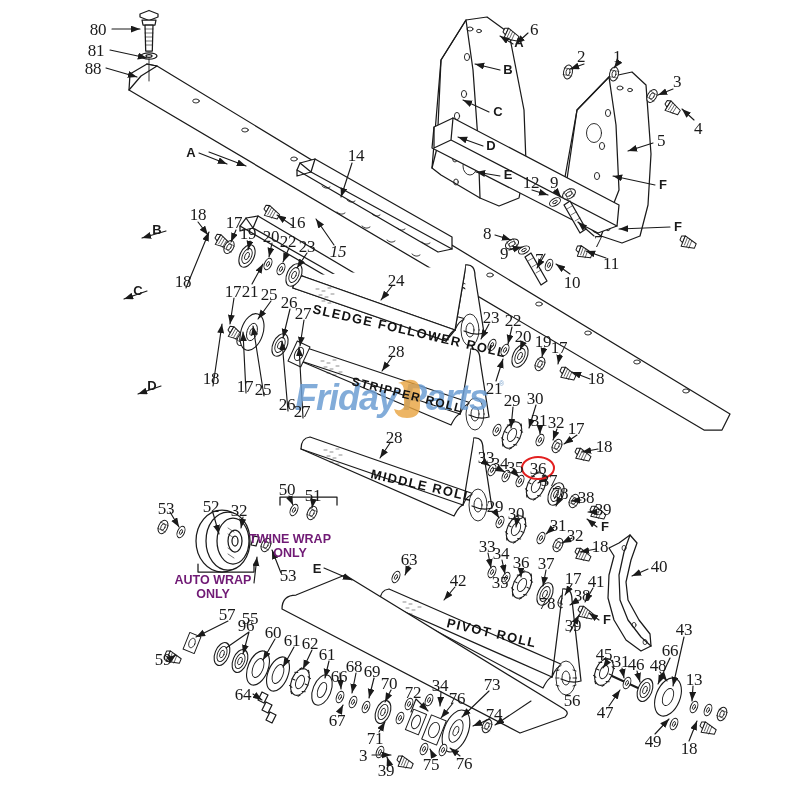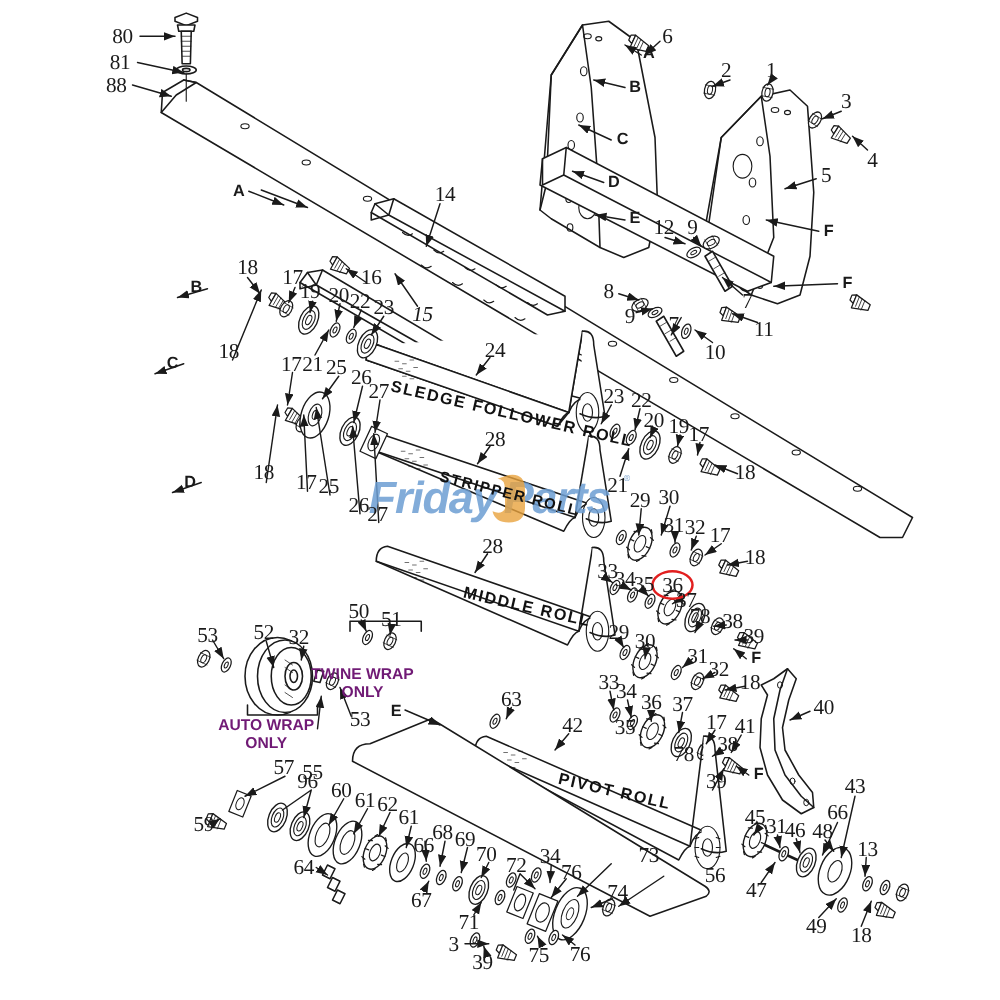--- a/index.html
+++ b/index.html
@@ -748,21 +748,21 @@
       <div class="num" style="left: 243px; top: 694px;">64</div>
       <div class="num" style="left: 339px; top: 676px; text-align: center;">66</div>
       <div class="num" style="left: 354px; top: 666px;">68</div>
       <div class="num" style="left: 372px; top: 671px;">69</div>
       <div class="num" style="left: 337px; top: 720px;">67</div>
       <div class="num" style="left: 389px; top: 683px;">70</div>
       <div class="num" style="left: 375px; top: 738px;">71</div>
       <div class="num" style="left: 413px; top: 692px;">72</div>
       <div class="num" style="left: 440px; top: 685px;">34</div>
       <div class="num" style="left: 457px; top: 698px;">76</div>
-      <div class="num" style="left: 519px; top: 684px;">73</div>
+      <div class="num" style="left: 492px; top: 684px;">73</div>
       <div class="num" style="left: 494px; top: 714px;">74</div>
       <div class="num" style="left: 540px; top: 700px; margin-left: 32px;">56</div>
       <div class="num" style="left: 363px; top: 755px;">3</div>
       <div class="num" style="left: 386px; top: 770px;">39</div>
       <div class="num" style="left: 431px; top: 764px;">75</div>
       <div class="num" style="left: 464px; top: 763px;">76</div>
       <div class="num" style="left: 684px; top: 629px;">43</div>
       <div class="num" style="left: 670px; top: 650px;">66</div>
       <div class="num" style="left: 604px; top: 654px;">45</div>
       <div class="num" style="left: 621px; top: 661px;">31</div>

